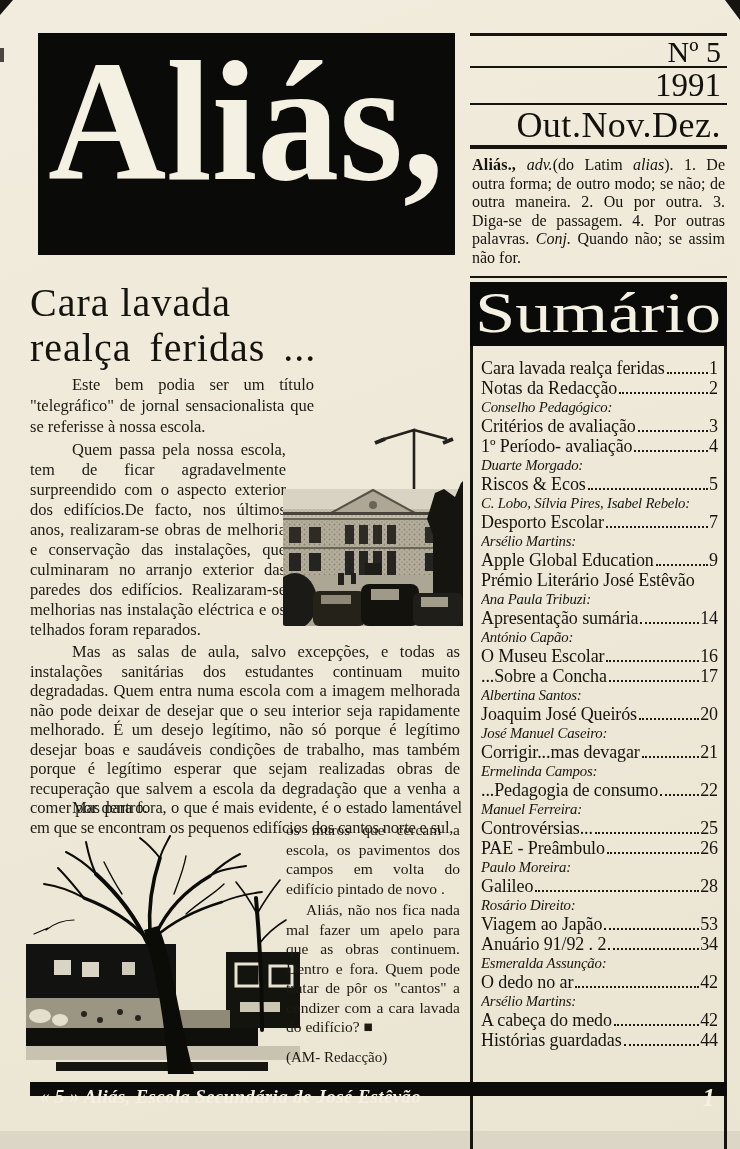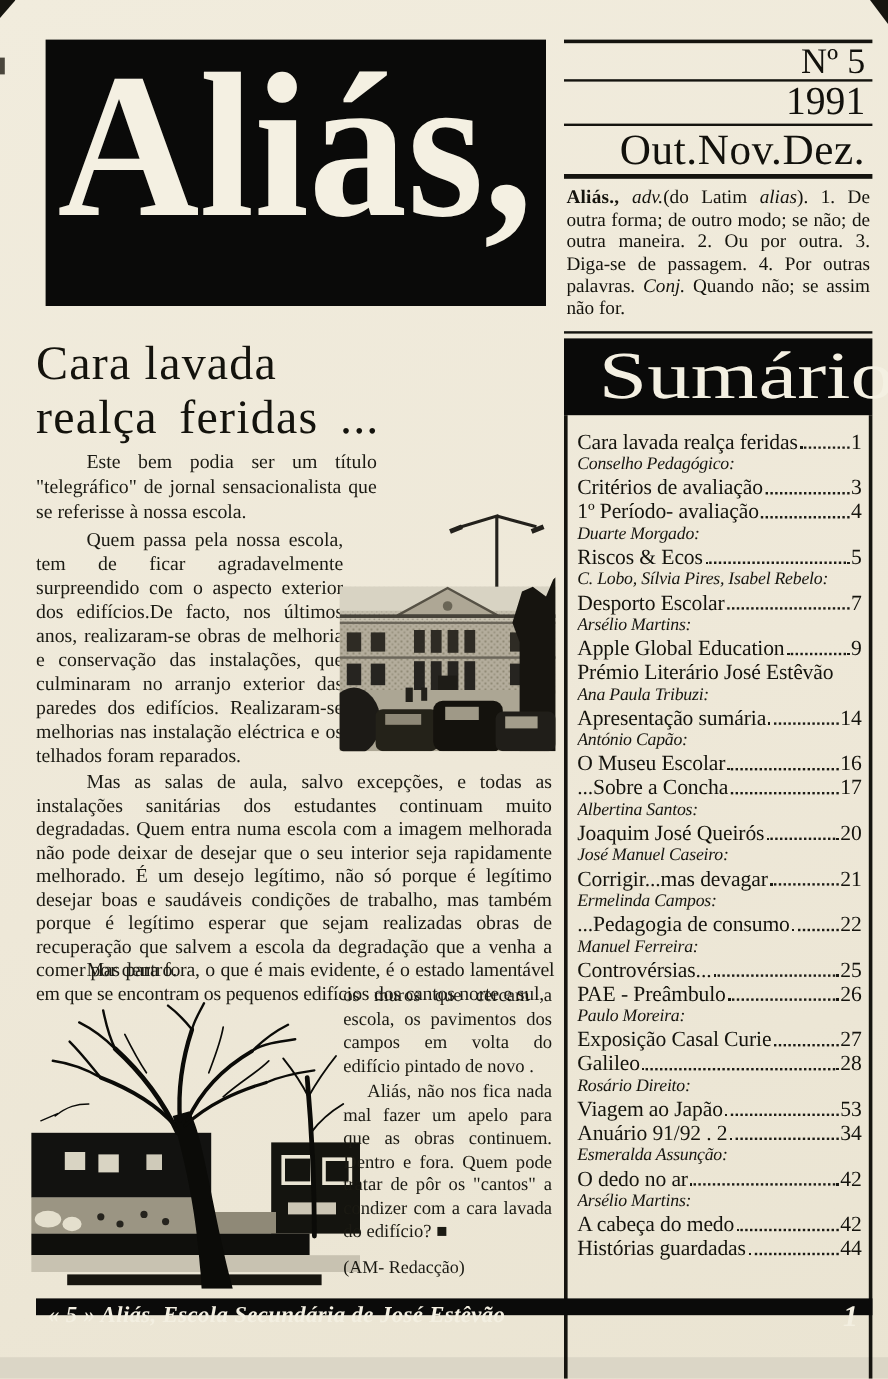--- a/index.html
+++ b/index.html
@@ -46,21 +46,21 @@
   .p3 { position:absolute; left:30px; top:642px; width:430px; line-height:19.5px; }
   .p4 { position:absolute; left:30px; top:798px; width:432px; line-height:19.5px; letter-spacing:-0.2px; }
   .photo1 { position:absolute; left:283px; top:423px; }
   .photo2 { position:absolute; left:26px; top:834px; }
   .narrow { position:absolute; left:286px; top:820px; width:174px; }
   .narrow p.body { font-size:15.5px; line-height:19.5px; text-indent:0; }
   .narrow p.ind { text-indent:20px; margin-top:2px; }
   .byline { margin:12px 0 0 0; font-size:15px; color:#1b1a13; }
 
   
-  .sum-head { position:absolute; left:470px; top:282px; width:257px; height:64px; background:#0a0a09;padding-left:24px; }
+  .sum-head { position:absolute; left:470px; top:282px; width:257px; height:64px; background:#0a0a09; }
   .sum-box { position:absolute; left:470px; top:346px; width:257px; height:837px;
              border:3px solid #15140f; border-top:none; background:transparent; overflow:hidden; }
   .toc { padding:12px 6px 0 8px; }
   .toc-entry { display:flex; align-items:baseline; font-size:18px; line-height:20px;
                white-space:nowrap; color:#14130d; letter-spacing:-0.1px; }
   .toc-text { flex:none; }
   .toc-leader { flex:1 1 auto; min-width:6px; border-bottom:2px dotted #1c1b15; margin:0 1px 4px 2px; }
   .toc-page { flex:none; }
   .toc-author { font-style:italic; font-size:14.8px; line-height:18px; color:#16150f;
                 letter-spacing:-0.2px; white-space:nowrap; overflow:hidden; }
@@ -218,20 +218,25 @@
       <text x="5" y="50" font-family="Liberation Serif, serif" font-size="56" fill="#f4f0e2" textLength="246" lengthAdjust="spacingAndGlyphs">Sumário</text>
     </svg>
   </div>
   <div class="sum-box">
     <div class="toc">
         <div class="toc-entry">
           <span class="toc-text">Cara lavada realça feridas</span>
           <span class="toc-leader"></span>
           <span class="toc-page">1</span>
         </div>
+        <div class="toc-entry">
+          <span class="toc-text">Notas da Redacção</span>
+          <span class="toc-leader"></span>
+          <span class="toc-page">2</span>
+        </div>
         <div class="toc-author">Conselho Pedagógico:</div>
         <div class="toc-entry">
           <span class="toc-text">Critérios de avaliação</span>
           <span class="toc-leader"></span>
           <span class="toc-page">3</span>
         </div>
         <div class="toc-entry">
           <span class="toc-text">1º Período- avaliação</span>
           <span class="toc-leader"></span>
           <span class="toc-page">4</span>
@@ -297,25 +302,20 @@
           <span class="toc-text">Controvérsias...</span>
           <span class="toc-leader"></span>
           <span class="toc-page">25</span>
         </div>
         <div class="toc-entry">
           <span class="toc-text">PAE - Preâmbulo</span>
           <span class="toc-leader"></span>
           <span class="toc-page">26</span>
         </div>
         <div class="toc-author">Paulo Moreira:</div>
-        <div class="toc-entry">
-          <span class="toc-text">Exposição Casal Curie</span>
-          <span class="toc-leader"></span>
-          <span class="toc-page">27</span>
-        </div>
         <div class="toc-entry">
           <span class="toc-text">Galileo</span>
           <span class="toc-leader"></span>
           <span class="toc-page">28</span>
         </div>
         <div class="toc-author">Rosário Direito:</div>
         <div class="toc-entry">
           <span class="toc-text">Viagem ao Japão</span>
           <span class="toc-leader"></span>
           <span class="toc-page">53</span>

